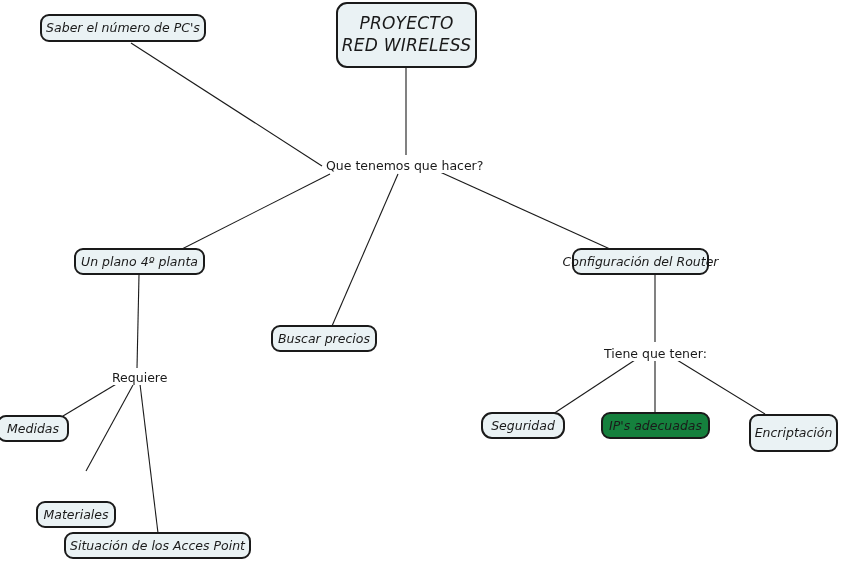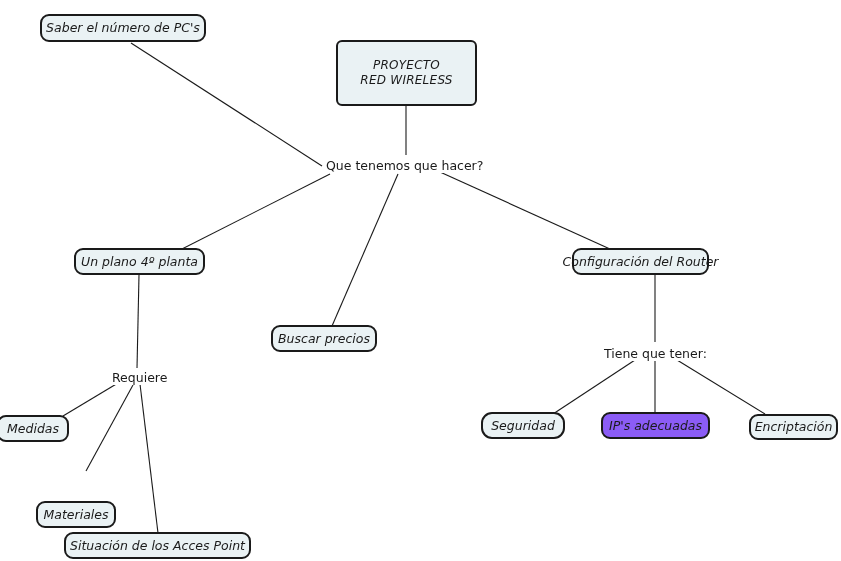--- a/index.html
+++ b/index.html
@@ -35,25 +35,24 @@
     align-items: center;
     justify-content: center;
     text-align: center;
     line-height: 1.28;
     white-space: nowrap;
     font-size: 12.5px;
     z-index: 2;
     font-style: italic;
   }
   .node.root {
-    border-radius: 6px;
-    font-size: 12px;
+    border-radius: 11px;
+    font-size: 17px;
     letter-spacing: 0.25px;
     white-space: pre-line;
-    margin-top: 38px;
   }
   .linklabel {
     position: absolute;
     color: #1a1a1a;
     font-size: 12.5px;
     white-space: nowrap;
     background: #ffffff;
     padding: 0 3px;
     z-index: 3;
   }
@@ -123,21 +122,21 @@
   </div>
 
   <div class="linklabel" style="left: 601px; top: 346px; color: rgb(26, 26, 26); background: rgb(255, 255, 255);">
     <span>Tiene que tener:</span>
   </div>
 
   <div class="node" style="left: 481px; top: 412px; width: 84px; height: 27px; background: rgb(234, 242, 244); border-color: rgb(26, 26, 26); color: rgb(26, 26, 26); border-radius: 11px;">
     <span>Seguridad</span>
   </div>
 
-  <div class="node" style="left: 601px; top: 412px; width: 109px; height: 27px; background: #8b5cf6; border-color: rgb(26, 26, 26); color: rgb(26, 26, 26);">
+  <div class="node" style="left: 601px; top: 412px; width: 109px; height: 27px; background: #15803d; border-color: rgb(26, 26, 26); color: rgb(26, 26, 26);">
     <span>IP's adecuadas</span>
   </div>
 
-  <div class="node" style="left: 749px; top: 414px; width: 89px; height: 26px; background: rgb(234, 242, 244); border-color: rgb(26, 26, 26); color: rgb(26, 26, 26);">
+  <div class="node" style="left: 749px; top: 414px; width: 89px; height: 38px; background: rgb(234, 242, 244); border-color: rgb(26, 26, 26); color: rgb(26, 26, 26);">
     <span>Encriptación</span>
   </div>
 
 </div>
 
 </body></html>

